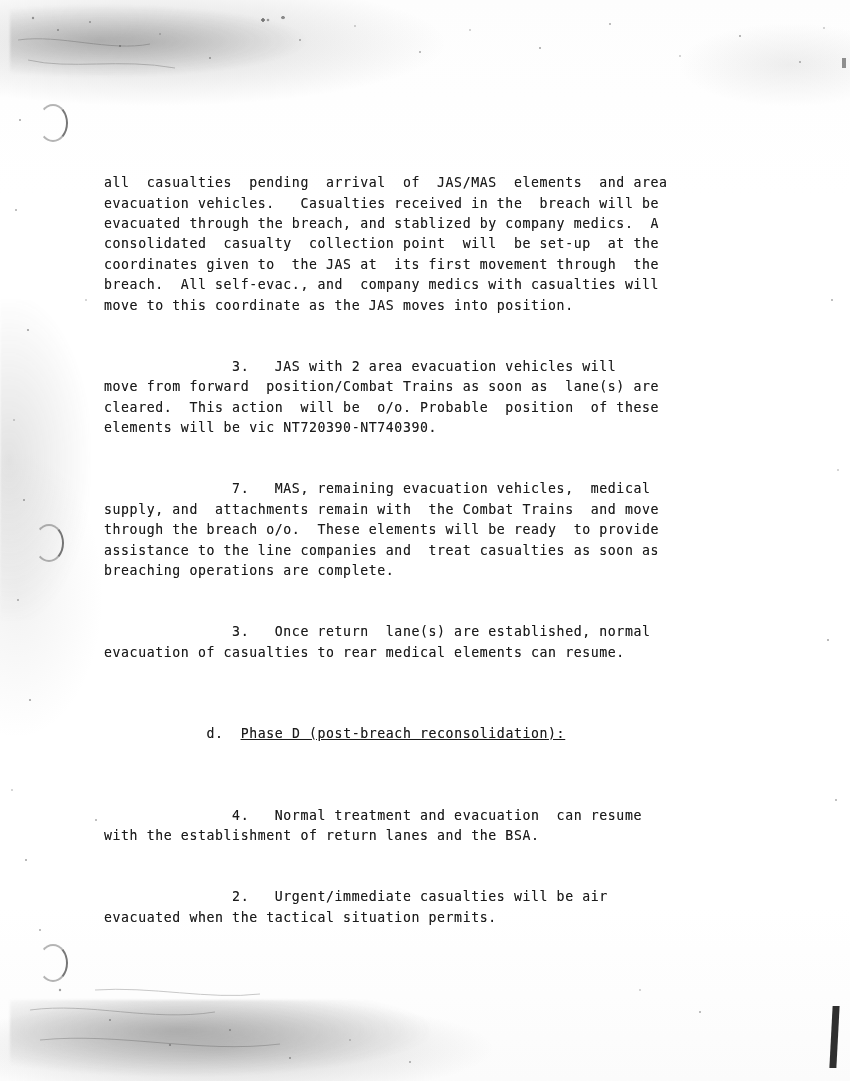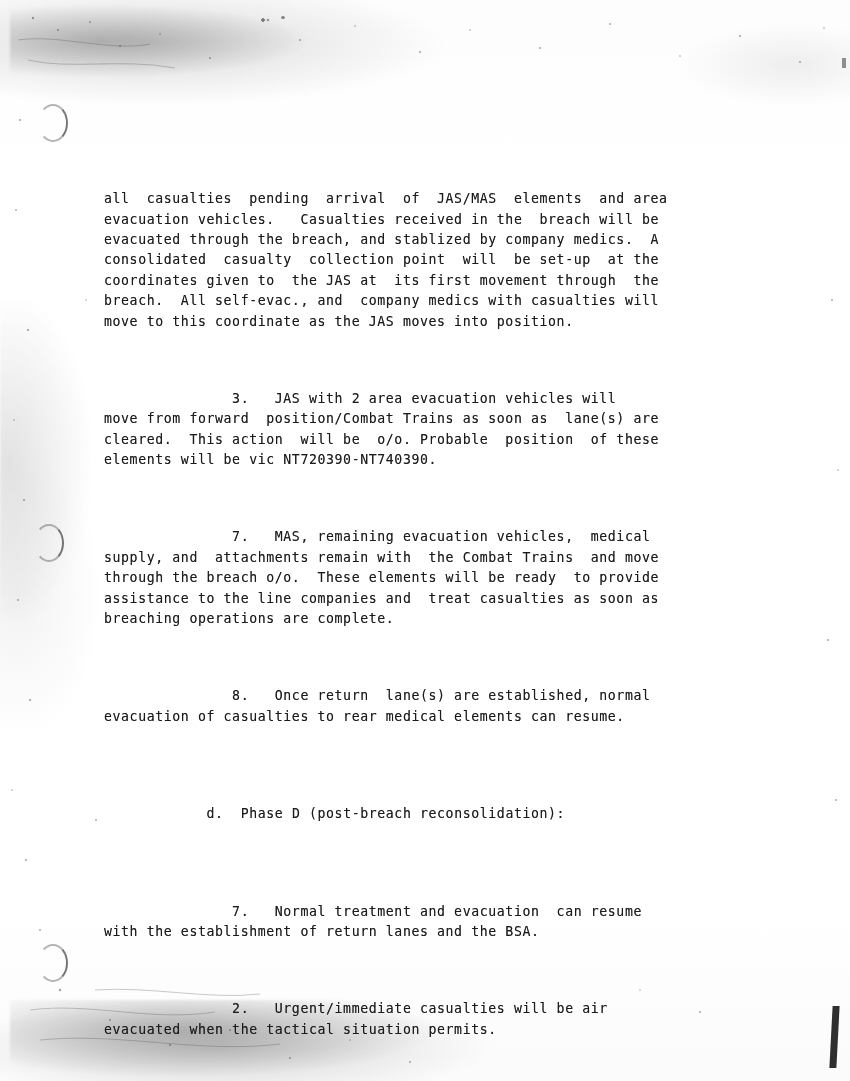--- a/index.html
+++ b/index.html
@@ -40,23 +40,24 @@
     top: 112px;
     width: 680px;
     color: #1b1b1b;
     font-size: 13.2px;
     line-height: 20.4px;
     letter-spacing: 0.6px;
     white-space: pre-wrap;
     font-family: "DejaVu Sans Mono", monospace;
   }
   .para {
-    margin: 16px 0 0 0;
+    margin: 0 0 0 0;
   }
   .u {
+    text-decoration: underline;
   }
   
   #doc .para {
     text-shadow: 0 0 0.6px rgba(0,0,0,0.45);
   }
 
   
   .ring {
     position: absolute;
     width: 26px;
@@ -198,26 +199,26 @@
 move to this coordinate as the JAS moves into position.</p>
     <p class="para">               3.   JAS with 2 area evacuation vehicles will
 move from forward  position/Combat Trains as soon as  lane(s) are
 cleared.  This action  will be  o/o. Probable  position  of these
 elements will be vic NT720390-NT740390.</p>
     <p class="para">               7.   MAS, remaining evacuation vehicles,  medical
 supply, and  attachments remain with  the Combat Trains  and move
 through the breach o/o.  These elements will be ready  to provide
 assistance to the line companies and  treat casualties as soon as
 breaching operations are complete.</p>
-    <p class="para">               8.   Once return  lane(s) are established, normal
+    <p class="para">               3.   Once return  lane(s) are established, normal
 evacuation of casualties to rear medical elements can resume.</p>
 
     <p class="para"><span>            d.  </span><span class="u">Phase D (post-breach reconsolidation):</span></p>
 
-    <p class="para">               7.   Normal treatment and evacuation  can resume
+    <p class="para">               4.   Normal treatment and evacuation  can resume
 with the establishment of return lanes and the BSA.</p>
     <p class="para">               2.   Urgent/immediate casualties will be air
 evacuated when the tactical situation permits.</p>
 
     
 
     
     
     
     

